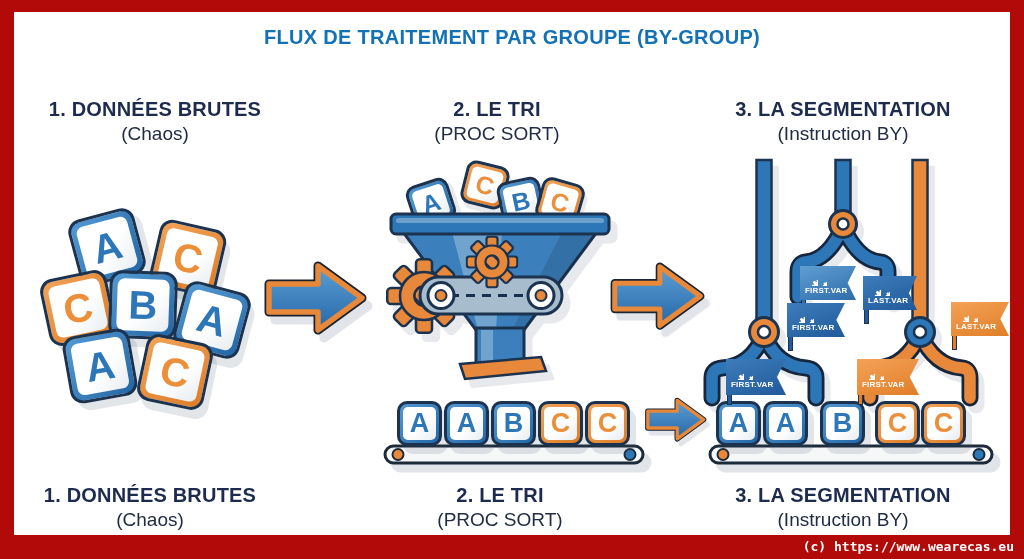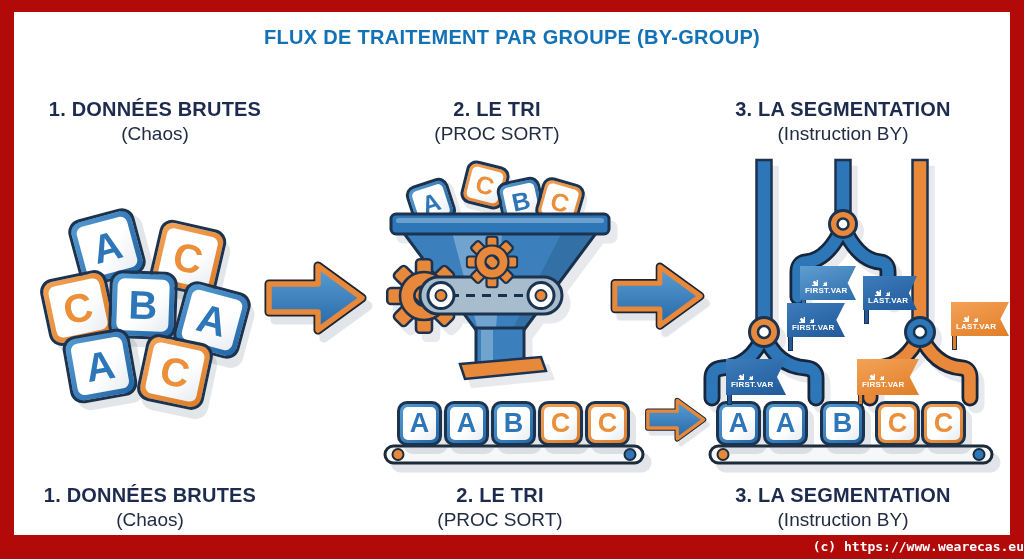--- a/index.html
+++ b/index.html
@@ -5,21 +5,21 @@
   html,body{margin:0;padding:0;background:#444;}
   .stage{position:relative;width:1024px;height:559px;background:#ffffff;overflow:hidden;
          font-family:"Liberation Sans",sans-serif;}
   
   .bord{position:absolute;background:#b20909;z-index:10;}
   .bord.top{left:0;top:0;width:1024px;height:12px;}
   .bord.left{left:0;top:0;width:14px;height:559px;}
   .bord.right{right:0;top:0;width:14px;height:559px;}
   .bord.bottom{left:0;bottom:0;width:1024px;height:24px;
       color:#fff;font-family:"DejaVu Sans Mono",monospace;font-size:13px;font-weight:bold;
-      line-height:24px;text-align:right;box-sizing:border-box;}
+      line-height:24px;text-align:right;padding-right:10px;box-sizing:border-box;}
   
   .title{position:absolute;left:0;top:26px;width:1024px;text-align:center;z-index:5;
       color:#1371b5;font-size:20px;font-weight:800;letter-spacing:.3px;}
   .col-label{position:absolute;width:320px;text-align:center;z-index:5;color:#1d2b4e;}
   .col-label .l1{font-size:20px;font-weight:800;letter-spacing:.2px;}
   .col-label .l2{font-size:19px;font-weight:400;color:#222d44;margin-top:2px;}
   
   .block{position:absolute;border:3px solid #1c3350;display:flex;align-items:center;
       justify-content:center;box-sizing:border-box;box-shadow:6px 8px 0 rgba(70,85,110,.15);}
   .c-blue{background:linear-gradient(135deg,#539ad3 0%,#2366a6 100%);}

